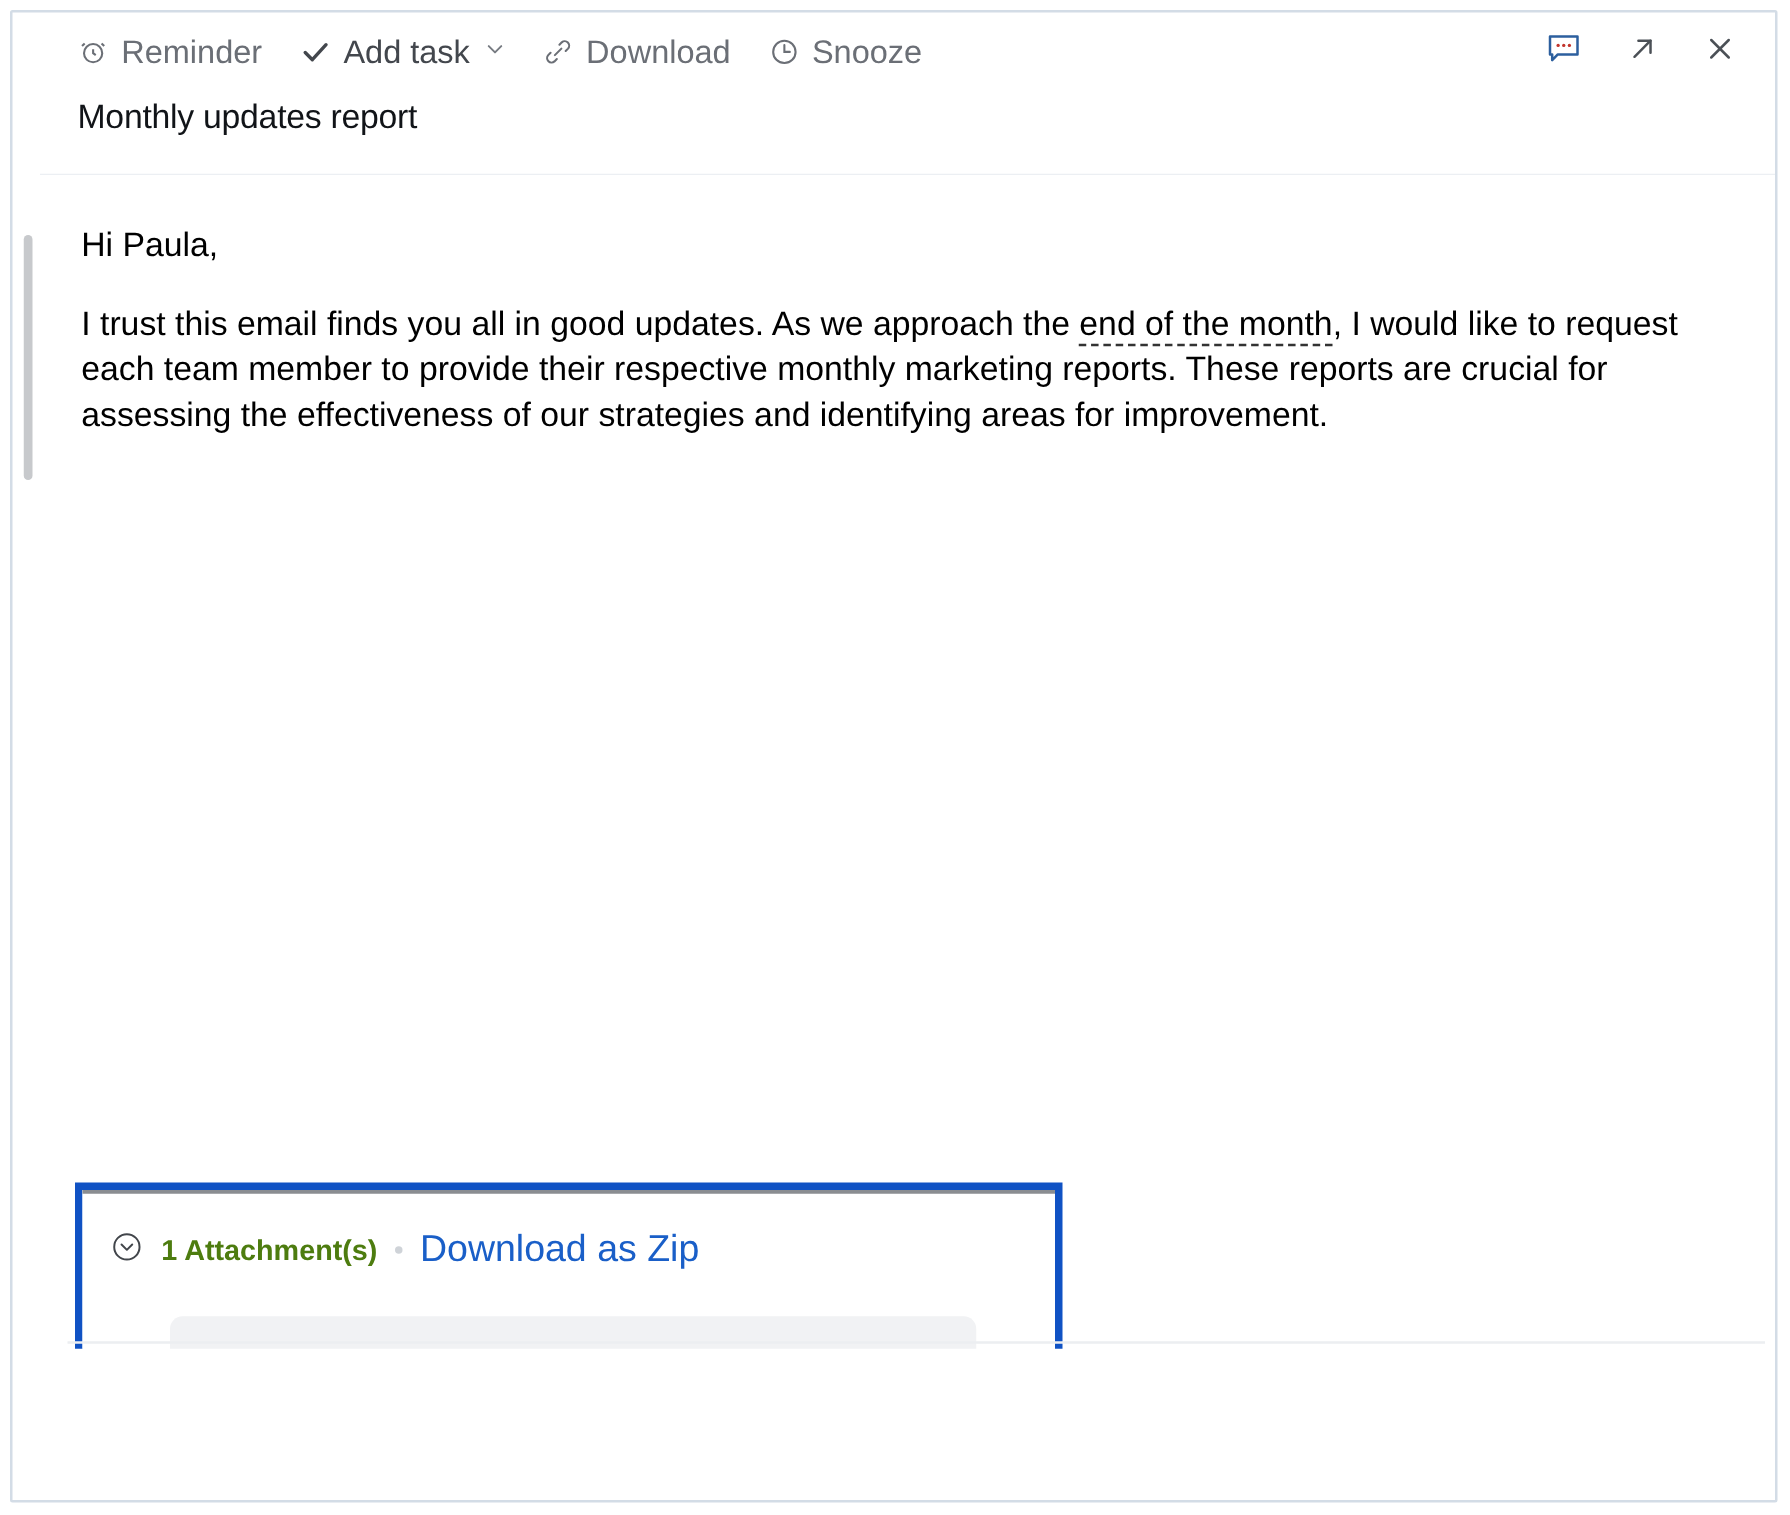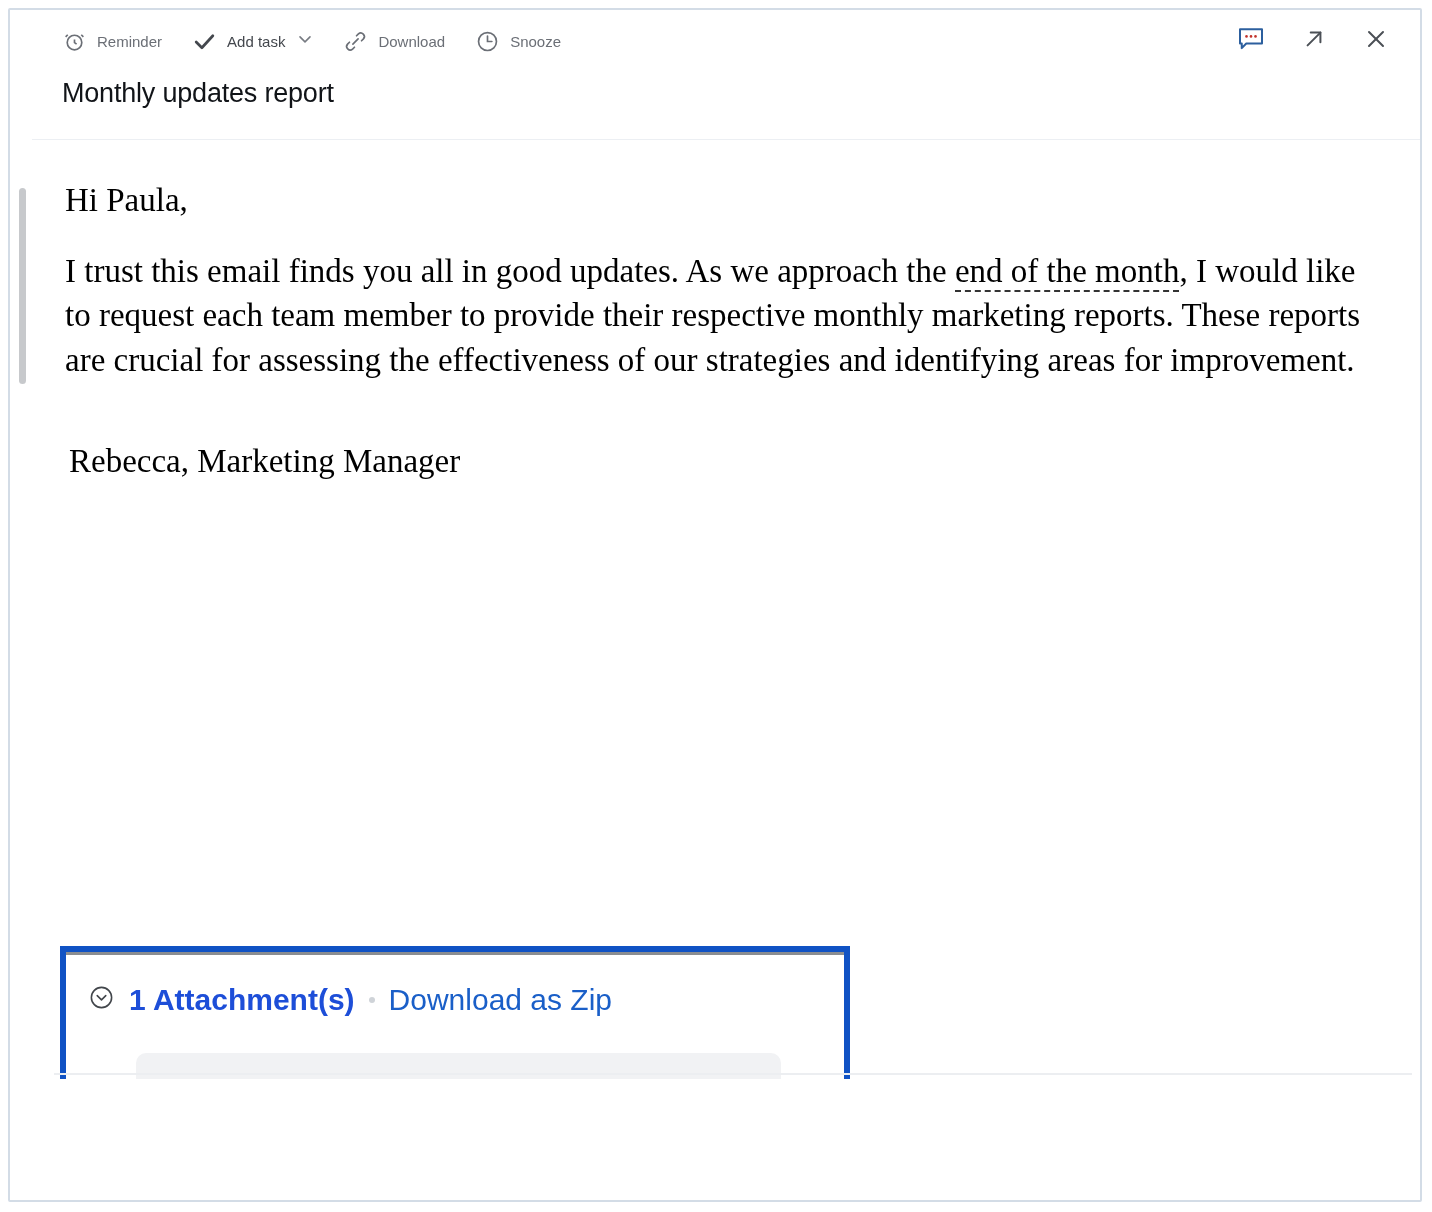--- a/index.html
+++ b/index.html
@@ -63,21 +63,21 @@
     height: 62px;
     padding: 0 8px 0 30px;
   }
 
   .tb-item {
     display: flex;
     align-items: center;
     gap: 10px;
     margin-right: 30px;
     color: #6b6f76;
-    font-size: 15px;
+    font-size: 26px;
     line-height: 1;
     cursor: pointer;
     white-space: nowrap;
   }
   .tb-item.strong { color: #43474d; justify-content: flex-end; }
   .tb-item svg { display: block; }
 
   .tb-caret {
     margin-left: -20px;
     margin-right: 28px;
@@ -115,22 +115,22 @@
   #body-scroll {
     position: relative;
     margin-left: 22px;
     height: 939px;
     background: #ffffff;
     overflow: hidden;
   }
 
   #mail-body {
     padding: 38px 40px 0 33px;
-    font-family: Liberation Serif, serif;
-    font-size: 33px;
+    font-family: Liberation Sans, sans-serif;
+    font-size: 27px;
     line-height: 1.34;
     color: #000000;
   }
 
   #mail-body p { margin: 0 0 27px 0; }
 
   .dashed-underline {
     border-bottom: 2px dashed #333;
     padding-bottom: 1px;
   }
@@ -162,22 +162,22 @@
   }
 
   #attachment-header {
     display: flex;
     align-items: center;
     gap: 14px;
     font-size: 22px;
   }
   #attachment-count {
     font-weight: bold;
-    color: #1d4ed8;
-    font-size: 30px;
+    color: #4d7c0f;
+    font-size: 23px;
   }
   .dot-sep {
     width: 6px; height: 6px; border-radius: 50%;
     background: #cfd3d8; display: inline-block;
   }
   #download-zip {
     color: #1a5fc8;
     font-size: 30px;
     cursor: pointer;
   }
@@ -300,21 +300,20 @@
     <div id="body-scroll">
 
       <div id="mail-body">
         <p>Hi Paula,</p>
 
         <p><span>I trust this email finds you all in good updates. As we approach the </span><span class="dashed-underline">end of the month</span><span>, I would like to request each team member to provide their respective monthly marketing reports. These reports are crucial for assessing the effectiveness of our strategies and identifying areas for improvement.</span></p>
 
 
 
         <div id="signature">
-          <div>Rebecca, Marketing Manager</div>
         </div>
       </div>
 
       <div id="attachment-highlight">
         <div id="attachment-inner">
 
           <div id="attachment-header">
             <span>
               <svg width="27" height="27" viewBox="0 0 24 24" fill="none" stroke="#42464b" stroke-width="1.4" stroke-linecap="round" stroke-linejoin="round">
                 <circle cx="12" cy="12" r="9"></circle>

